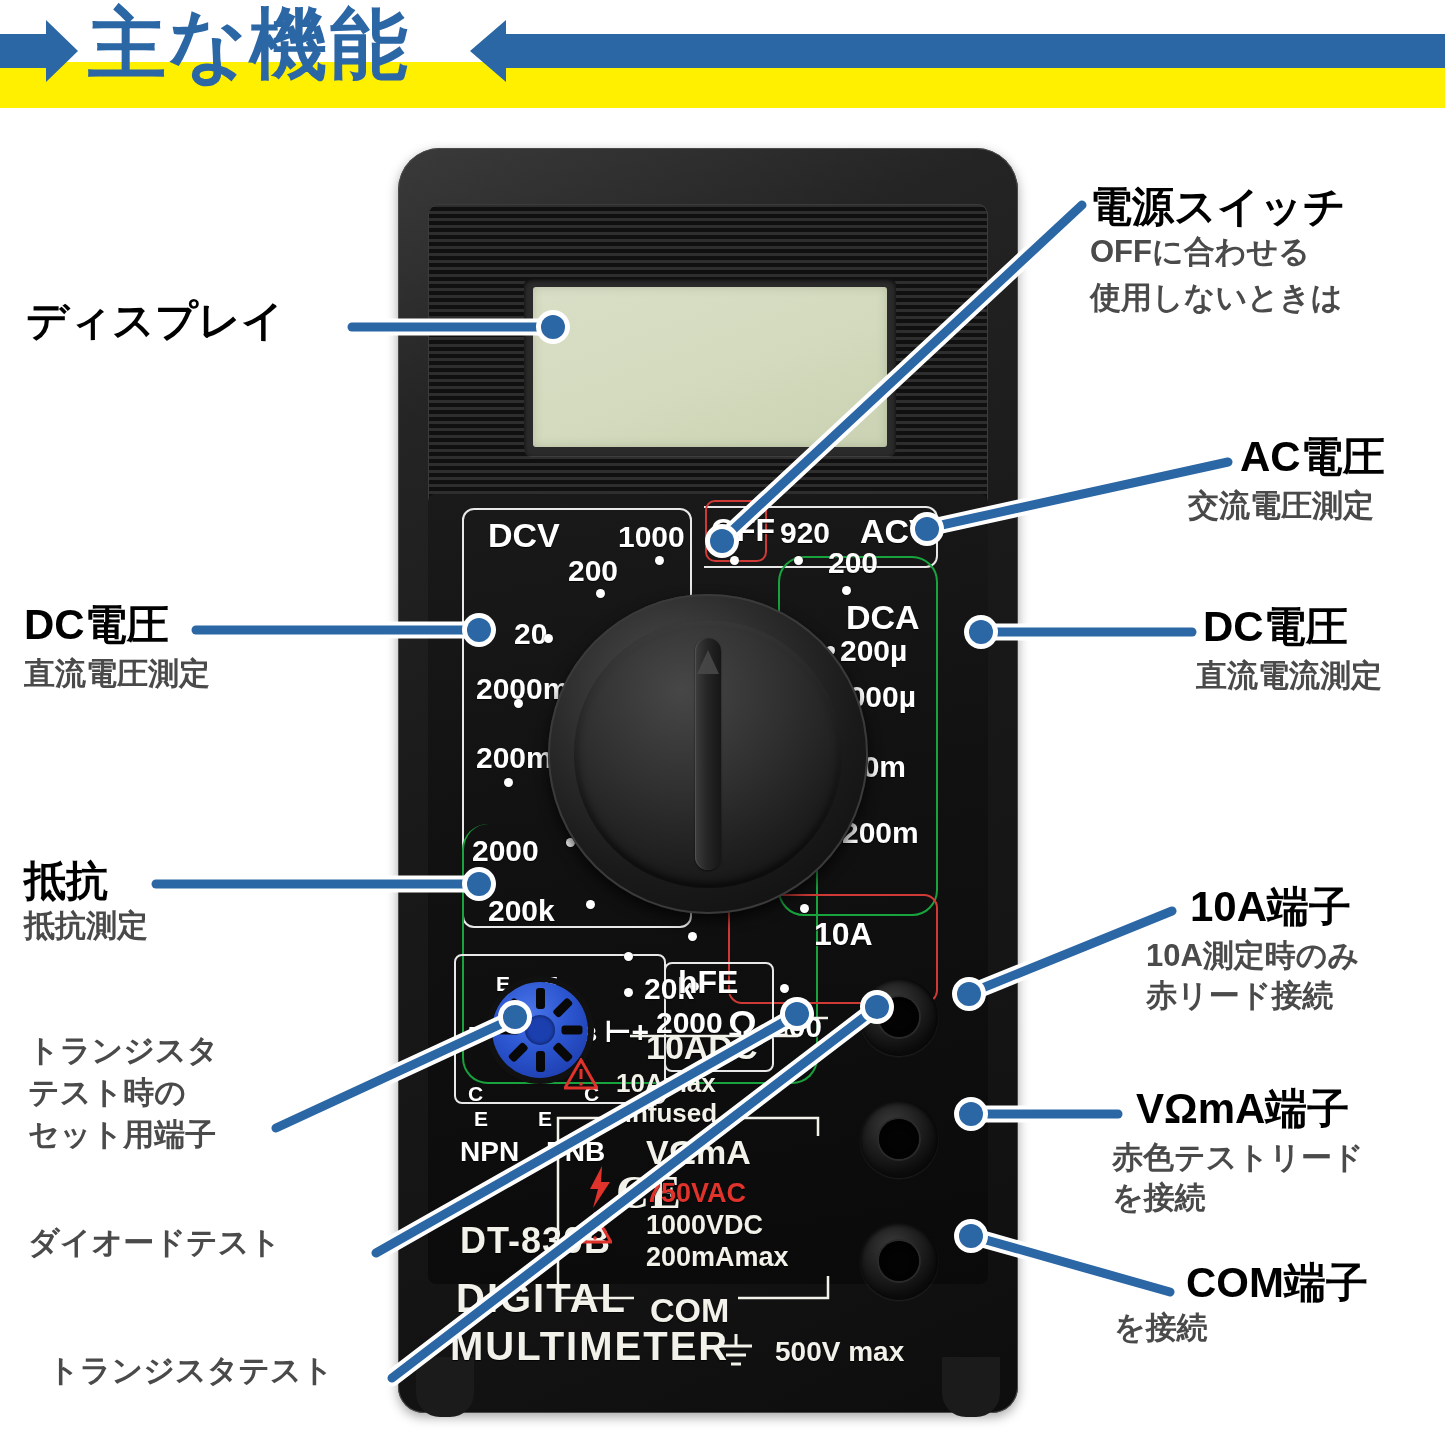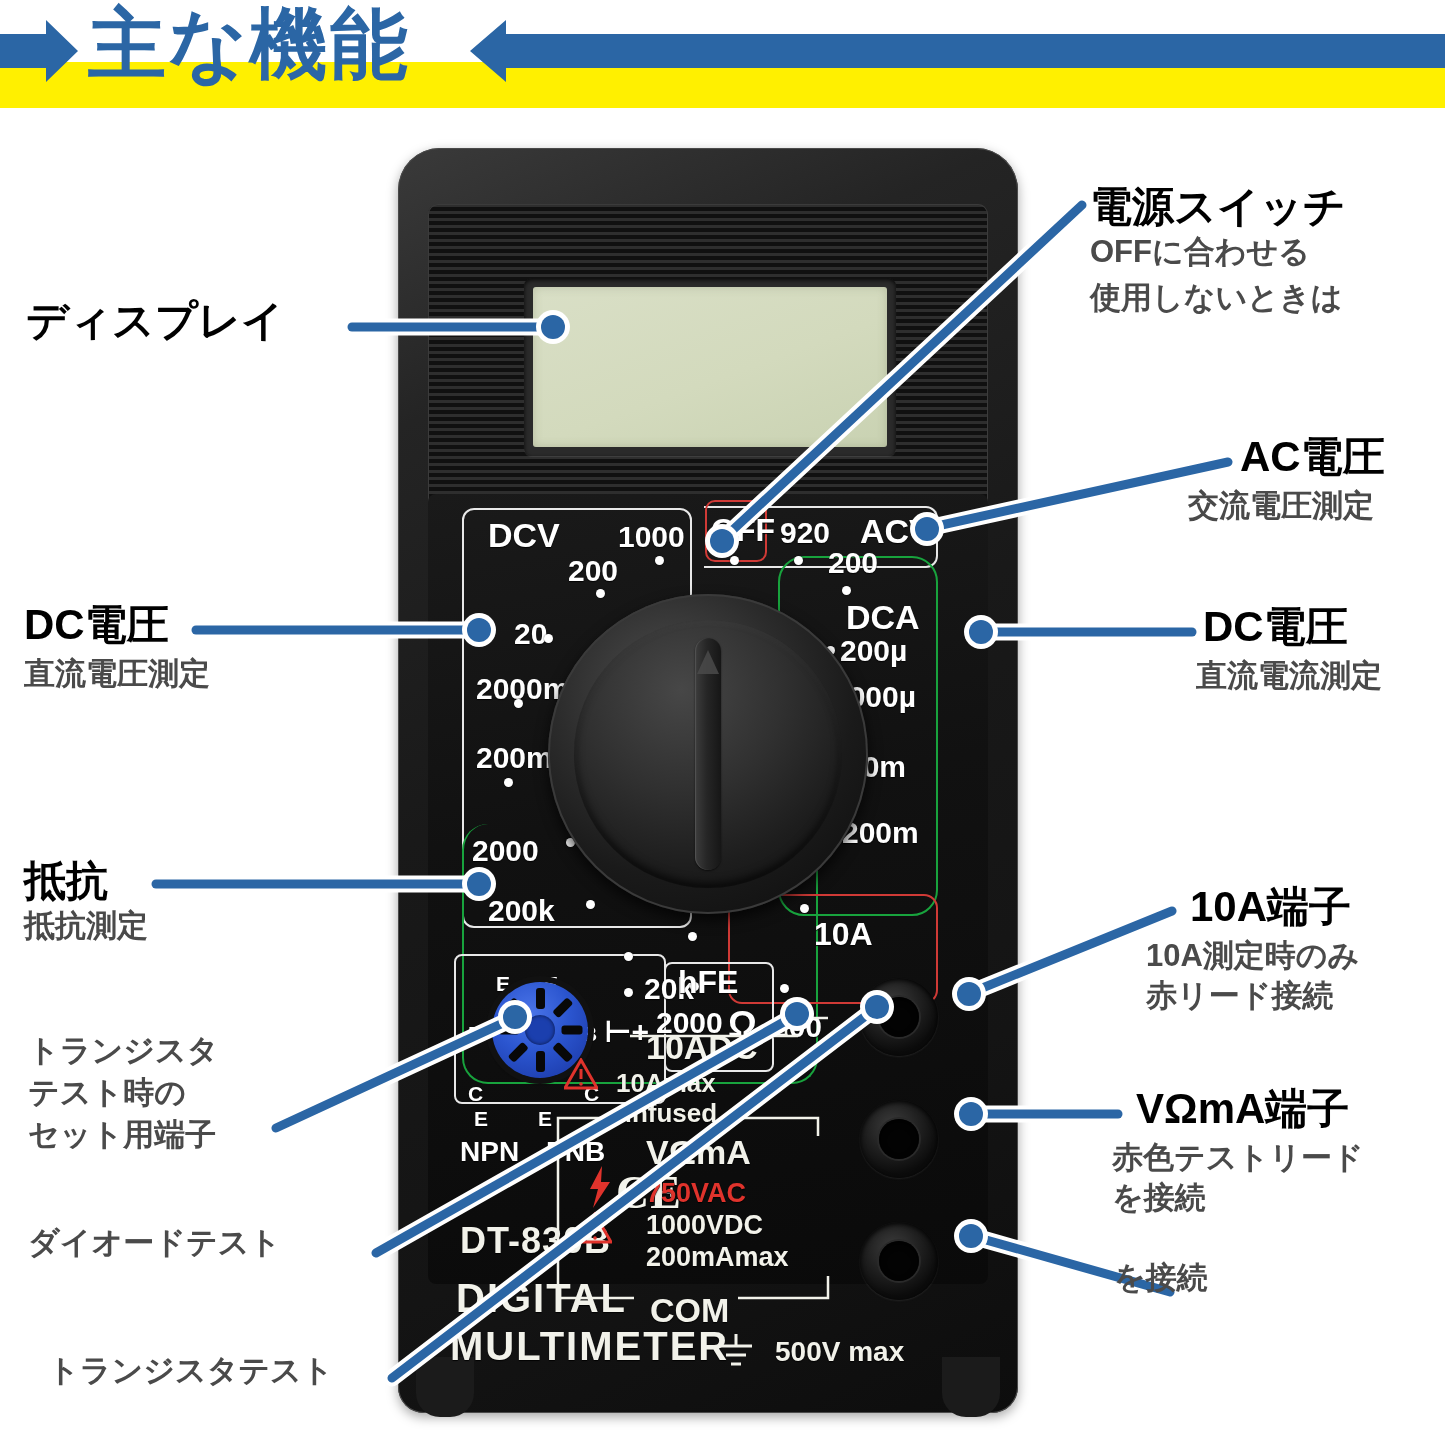--- a/index.html
+++ b/index.html
@@ -465,14 +465,15 @@
   <div class="c-sub" style="margin-left:-44px;">赤リード接続</div>
 </div>
 
 <div class="callout" style="left:1136px; top:1084px;">
   <div class="c-title">VΩmA端子</div>
   <div class="c-sub" style="margin-top:4px; margin-left:-24px;">赤色テストリード</div>
   <div class="c-sub" style="margin-left:-24px;">を接続</div>
 </div>
 
 <div class="callout" style="left:1186px; top:1258px;">
+  <div class="c-title">COM端子</div>
   <div class="c-sub" style="margin-left:-72px;">を接続</div>
 </div>
 
 </body></html>

